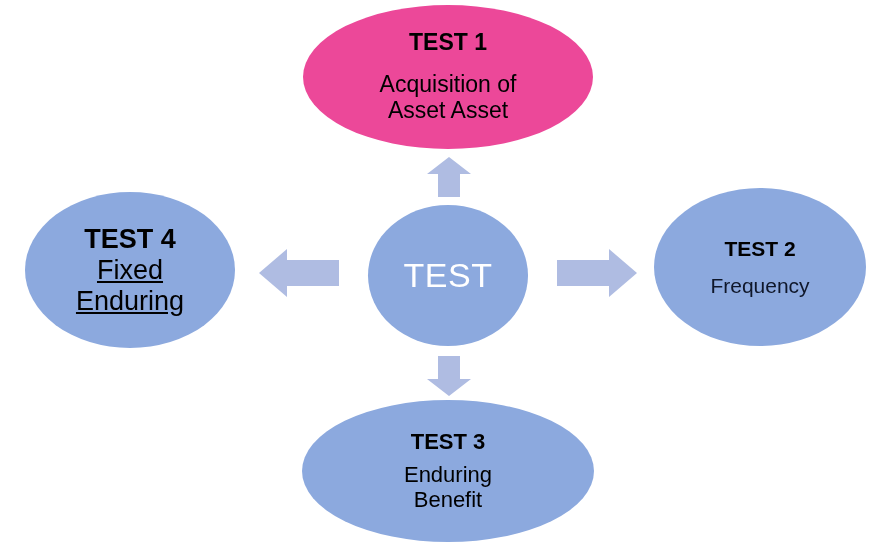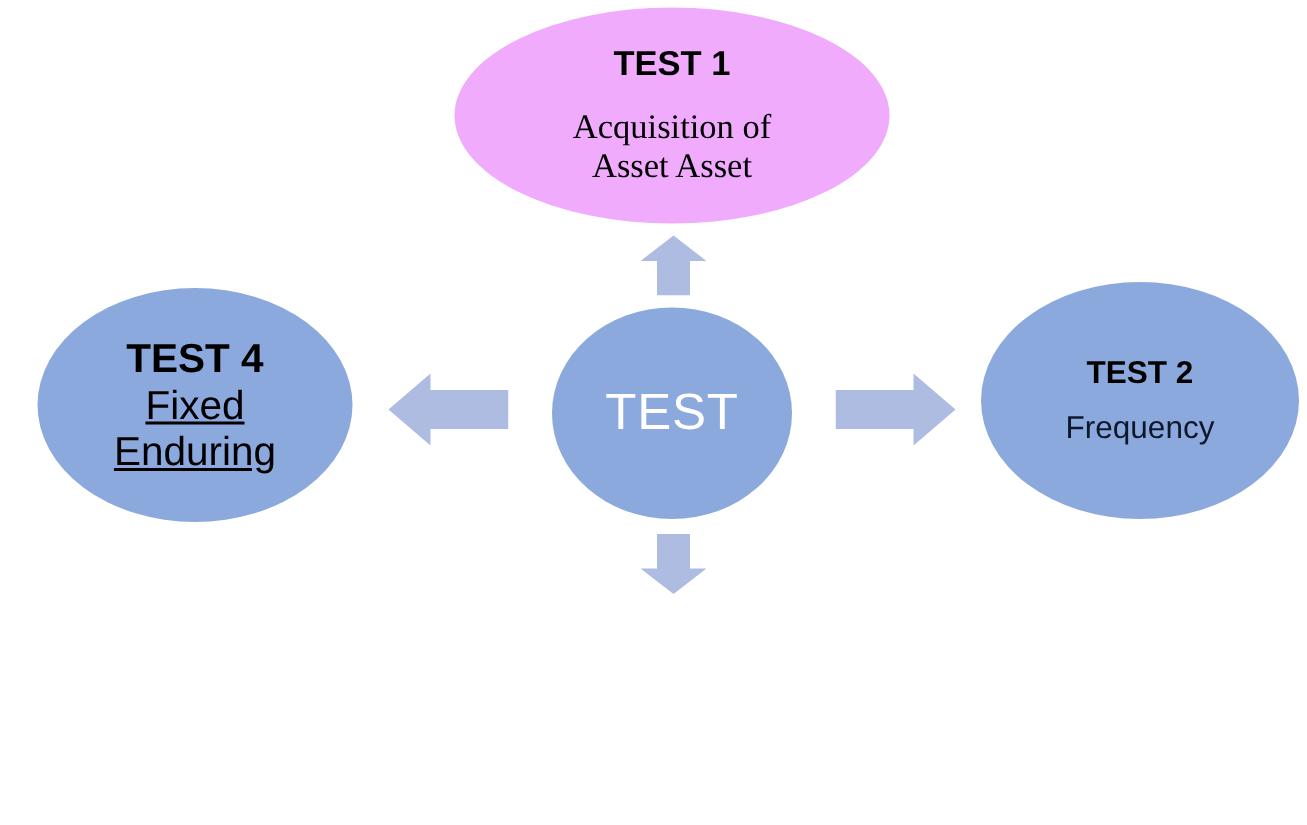--- a/index.html
+++ b/index.html
@@ -44,21 +44,21 @@
   }
 
   
   #node-test1 {
     left: 303px;
     top: 5px;
     width: 290px;
     height: 144px;
   }
   #node-test1 .title { font-size: 23px; }
-  #node-test1 .desc  { font-size: 23px; margin-top: 16px; font-family: Liberation Serif, serif; }
+  #node-test1 .desc  { font-size: 23px; margin-top: 16px; }
 
   
   #node-test2 {
     left: 654px;
     top: 188px;
     width: 212px;
     height: 158px;
     gap: 12px;
   }
   #node-test2 .title { font-size: 21px; }
@@ -107,35 +107,42 @@
   #arrow-up    { left: 427px; top: 157px;  width: 44px; height: 40px; }
   #arrow-down  { left: 427px; top: 356px;  width: 44px; height: 40px; }
   #arrow-left  { left: 259px; top: 249px;  width: 80px; height: 48px; }
   #arrow-right { left: 557px; top: 249px;  width: 80px; height: 48px; }
 </style>
 </head>
 <body>
 
 <div id="canvas" style="background: rgb(255, 255, 255);">
 
-  <div class="node" id="node-test1" style="background: #f0abfc;">
+  <div class="node" id="node-test1" style="background: #ec4899;">
     <span class="title" style="color: rgb(0, 0, 0);">TEST 1</span>
     <span class="desc" style="color: rgb(0, 0, 0);">
       <span class="line">Acquisition of</span>
       <span class="line">Asset Asset</span>
     </span>
   </div>
 
   <div class="node" id="node-test2" style="background: rgb(140, 169, 222);">
     <span class="title" style="color: rgb(0, 0, 0);">TEST 2</span>
     <span class="desc" style="color: #0f172a;">
       <span class="line">Frequency</span>
     </span>
   </div>
 
+  <div class="node" id="node-test3" style="background: rgb(140, 169, 222);">
+    <span class="title" style="color: rgb(0, 0, 0);">TEST 3</span>
+    <span class="desc" style="color: rgb(0, 0, 0);">
+      <span class="line">Enduring</span>
+      <span class="line">Benefit</span>
+    </span>
+  </div>
 
   <div class="node" id="node-test4" style="background: rgb(140, 169, 222);">
     <span class="title" style="color: rgb(0, 0, 0);">TEST 4</span>
     <span class="desc" style="color: rgb(0, 0, 0);">
       <span class="line">Fixed</span>
       <span class="line">Enduring</span>
     </span>
   </div>
 
   <div class="node" id="node-center" style="background: rgb(140, 169, 222);">

